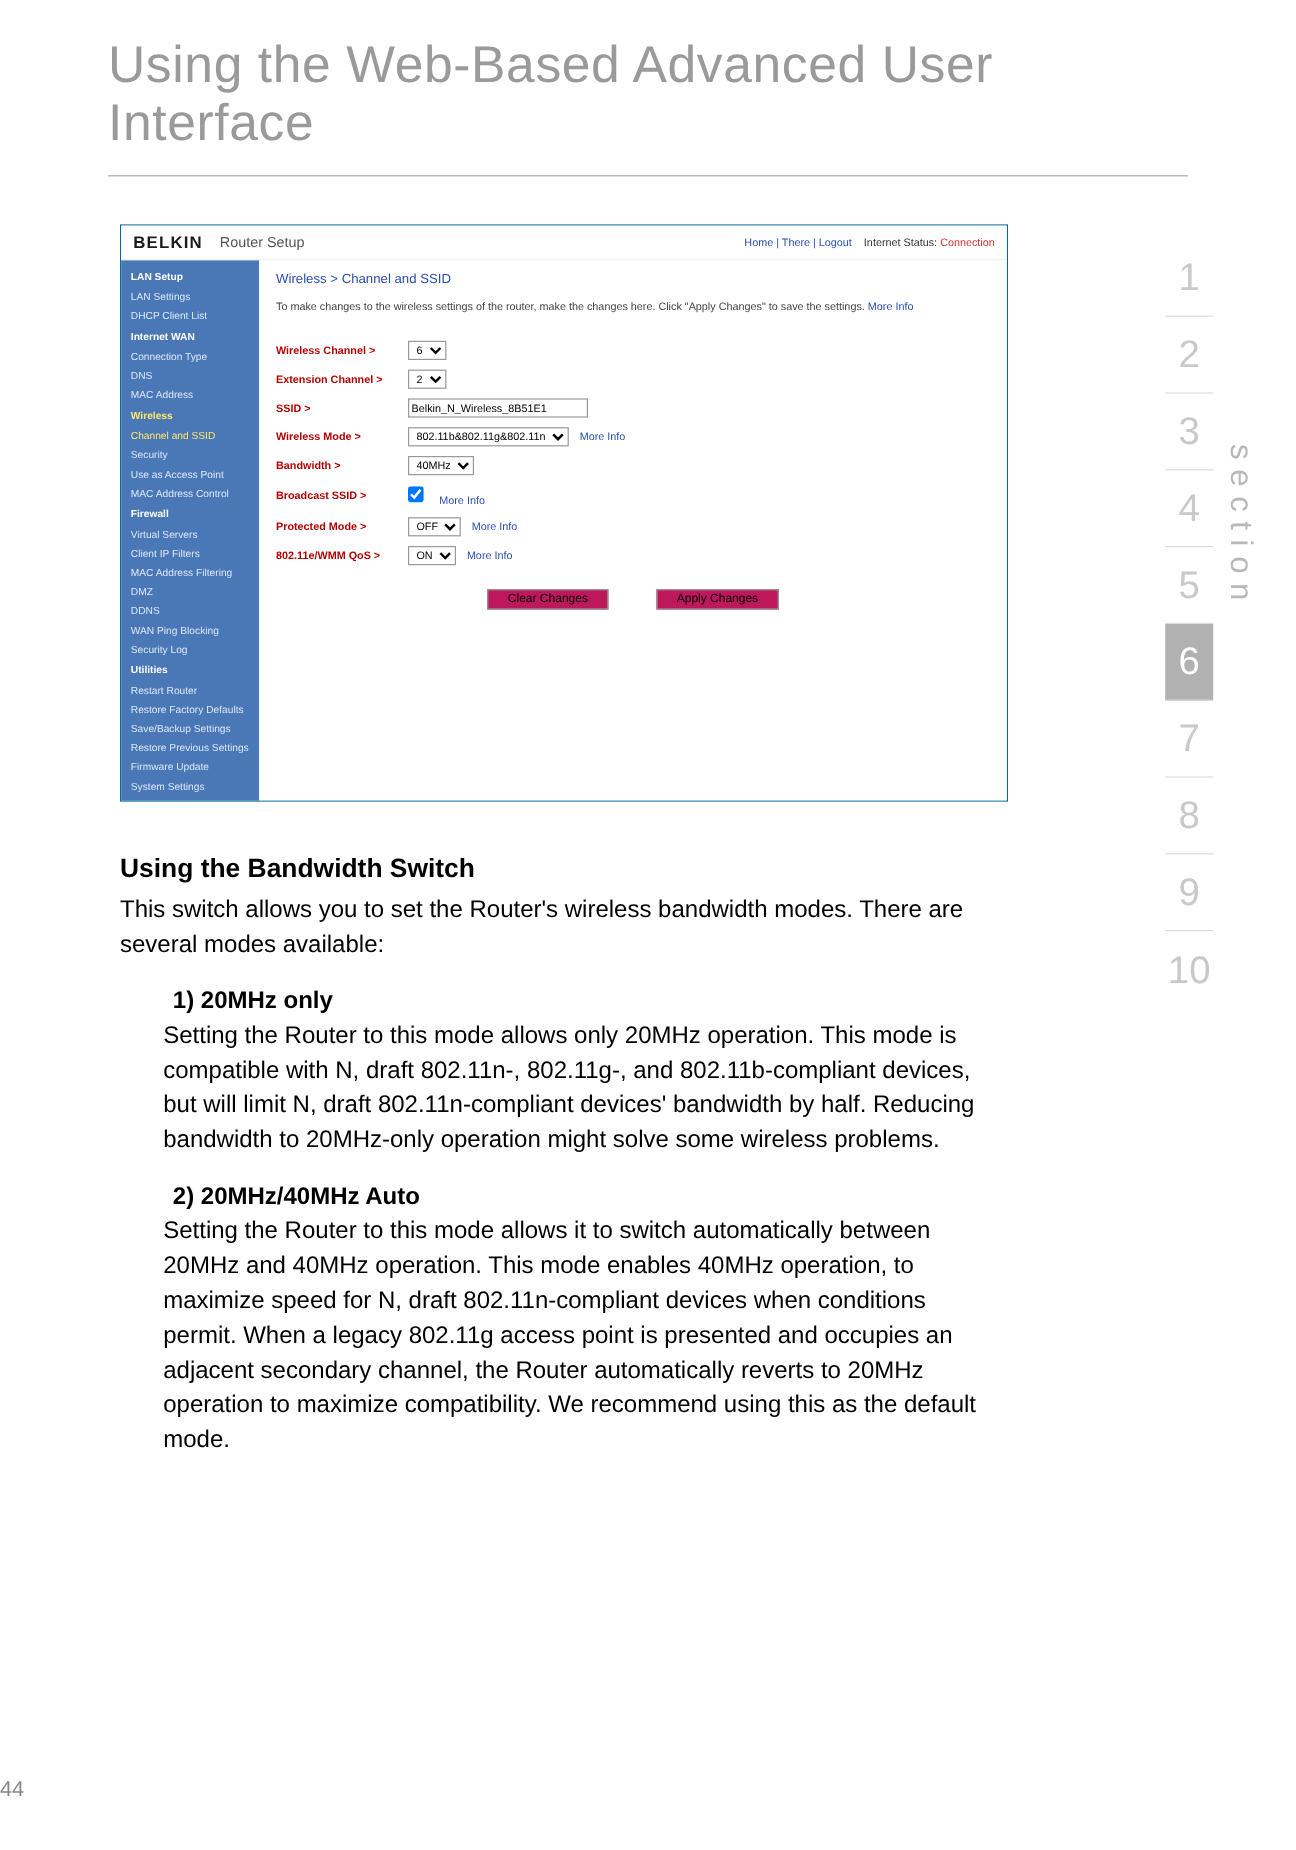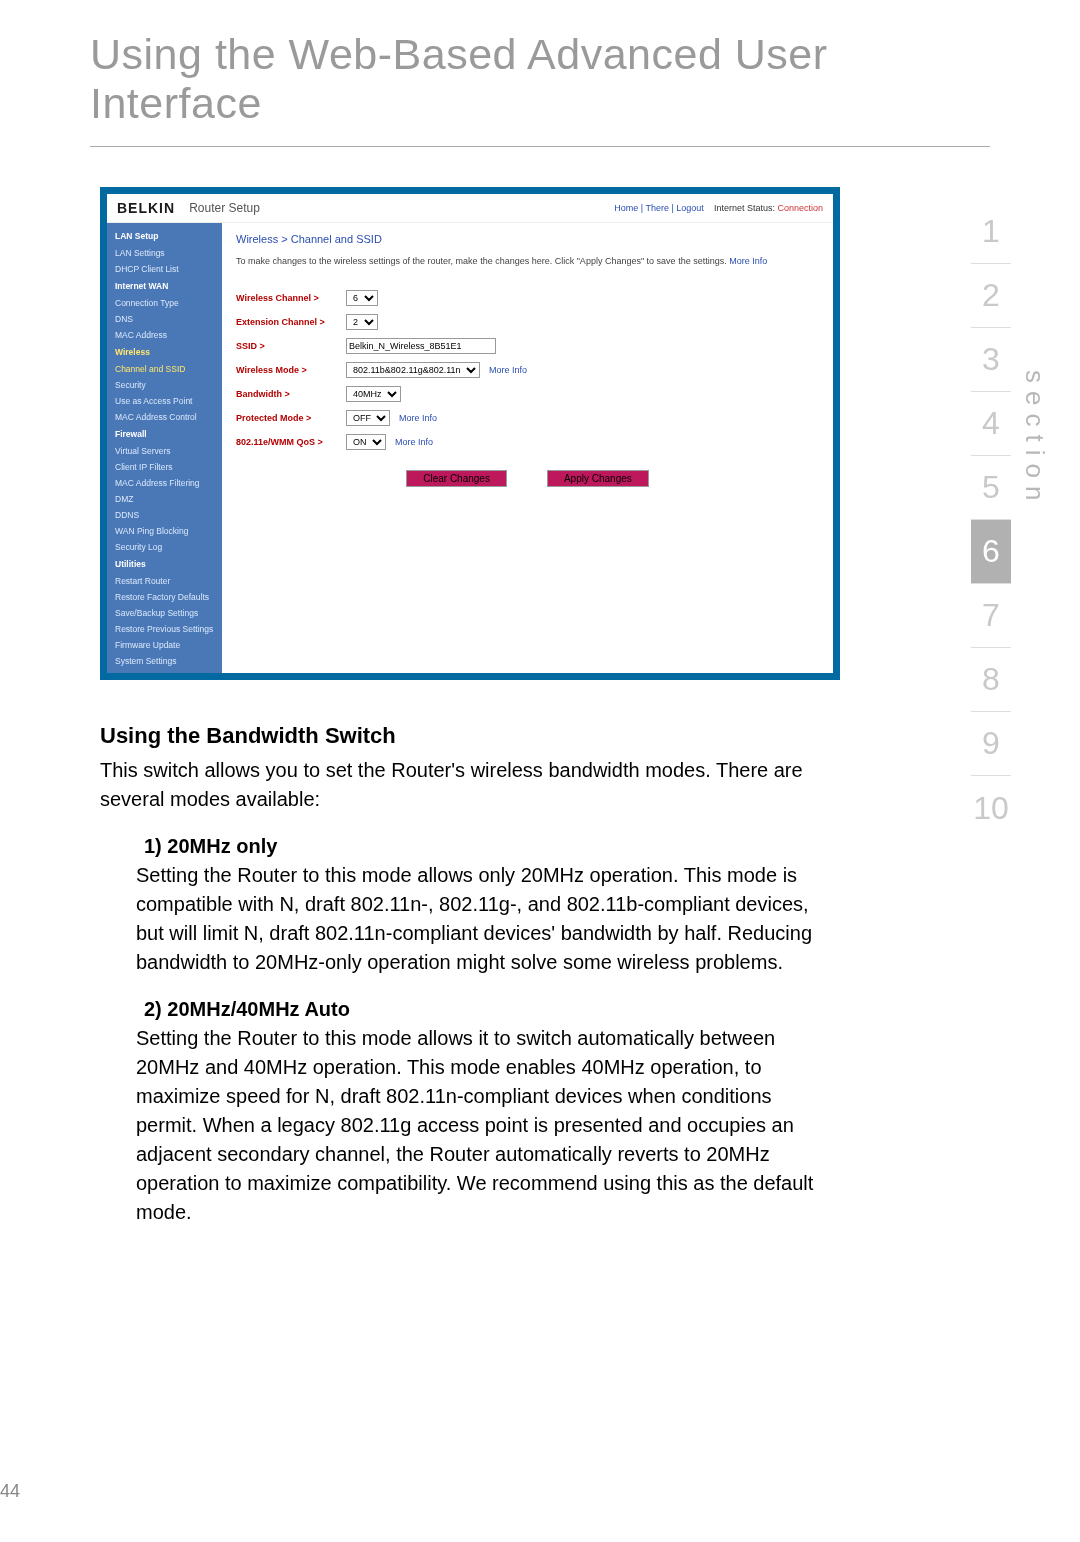--- a/index.html
+++ b/index.html
@@ -61,21 +61,21 @@
       writing-mode: vertical-rl;
       transform: rotate(0deg);
       color: #b8b8b8;
       font-size: 26px;
       letter-spacing: 8px;
       margin-top: 170px;
     }
 
     .screenshot {
       margin: 20px 100px 40px 100px;
-      border: 7px solid #0369a1;
+      border: 1px solid #0369a1;
       background: #f8f8f8;
       font-size: 11px;
       width: 740px;
     }
     .ss-header {
       display: flex;
       align-items: center;
       background: #fff;
       border-bottom: 1px solid #eee;
       padding: 6px 10px;
@@ -252,20 +252,27 @@
         <div class="ss-val">
           <select><option>802.11b&amp;802.11g&amp;802.11n</option></select>
           <span class="mi">More Info</span>
         </div>
       </div>
       <div class="ss-row">
         <div class="ss-label">Bandwidth &gt;</div>
         <div class="ss-val"><select><option>40MHz</option></select></div>
       </div>
       <div class="ss-row">
+        <div class="ss-label">Broadcast SSID &gt;</div>
+        <div class="ss-val">
+          <input class="chk" type="checkbox" checked="" style="">
+          <span class="mi">More Info</span>
+        </div>
+      </div>
+      <div class="ss-row">
         <div class="ss-label">Protected Mode &gt;</div>
         <div class="ss-val">
           <select><option>OFF</option></select>
           <span class="mi">More Info</span>
         </div>
       </div>
       <div class="ss-row">
         <div class="ss-label">802.11e/WMM QoS &gt;</div>
         <div class="ss-val">
           <select><option>ON</option></select>

